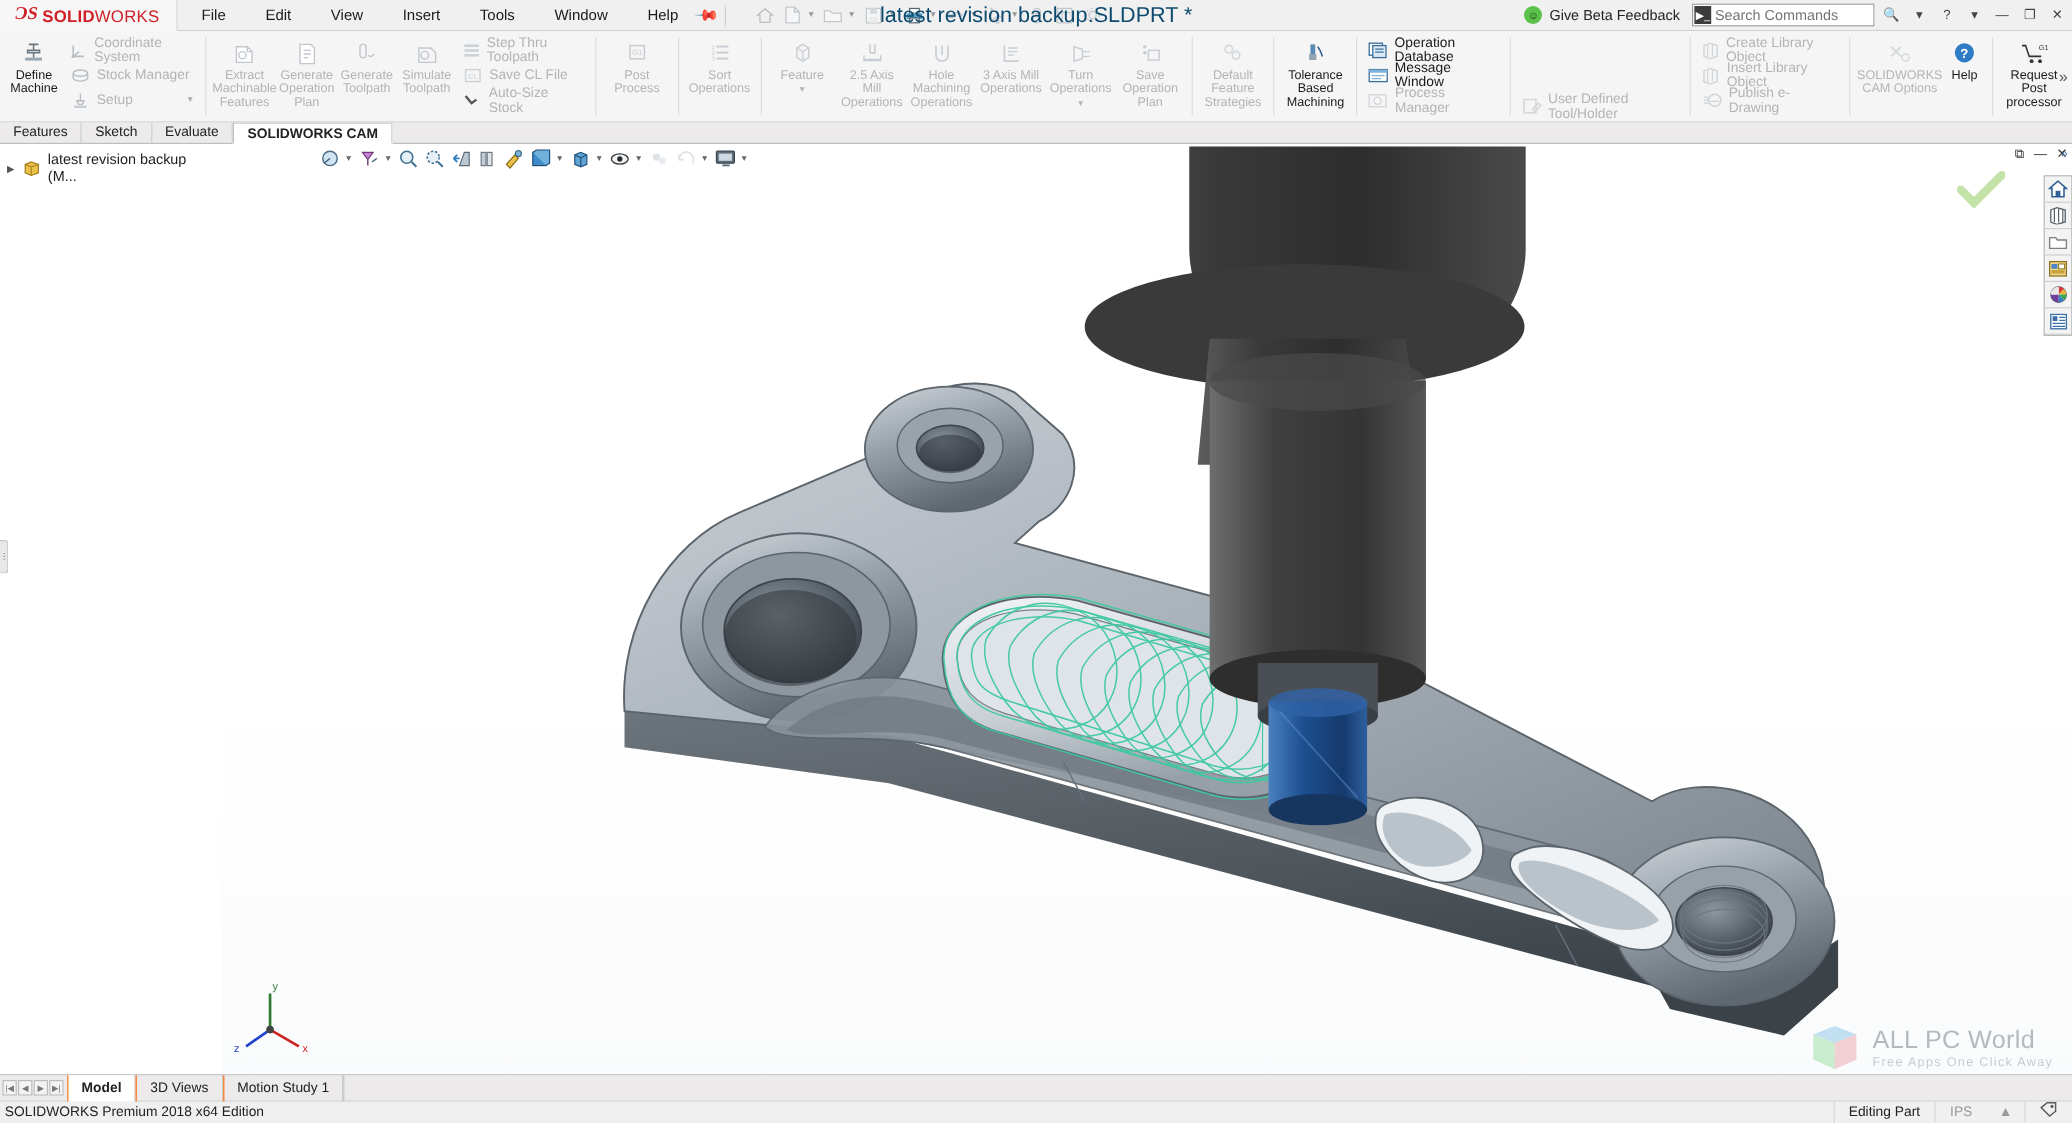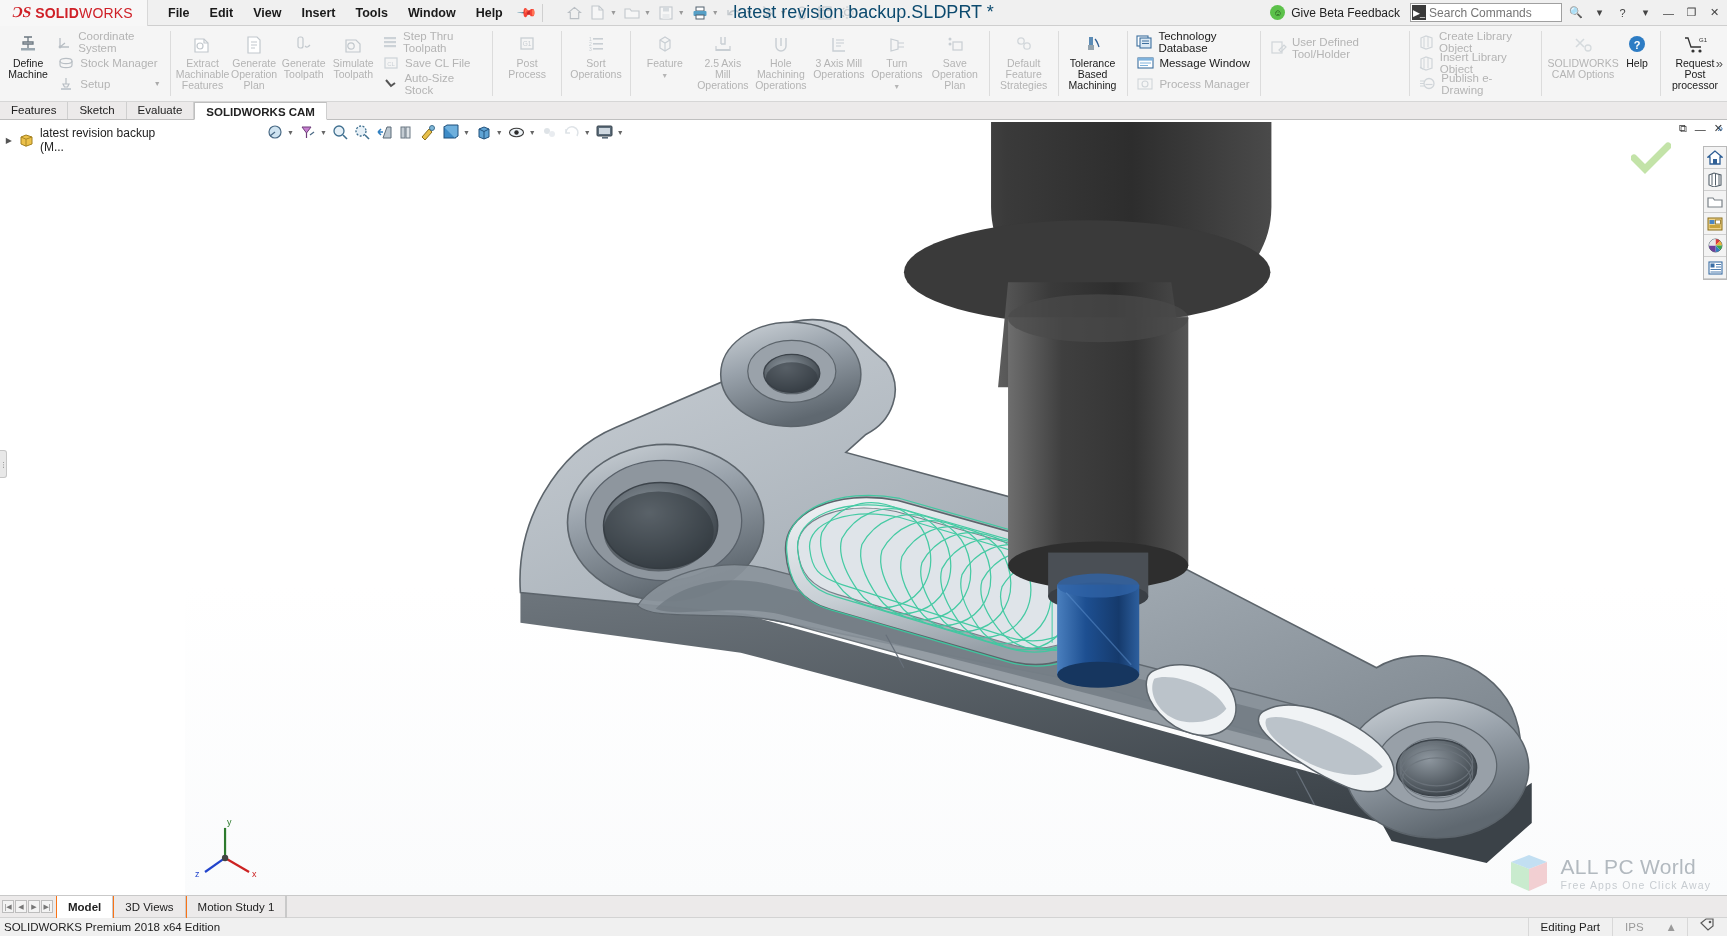--- a/index.html
+++ b/index.html
@@ -9,21 +9,21 @@
   
   .titlebar { height:26px; background:#f0f0f0; display:flex; align-items:center;
     border-bottom:1px solid #cfcfcf; position:relative; }
   .logo { width:148px; height:26px; display:flex; align-items:center; gap:4px;
     padding-left:12px; background:#f7f7f7; border-right:1px solid #d8d8d8; }
   .logo-ds { color:#cf2027; font-size:15px; font-weight:bold; font-family:"Liberation Serif",serif;
      transform:skewX(-10deg); }
   .logo-txt { font-size:14px; letter-spacing:0.2px; }
   .logo-txt b { color:#cf2027; font-weight:bold; }
   .logo-txt i { color:#cf2027; font-style:normal; font-weight:normal; }
-  .menubar { display:flex; align-items:flex-start; gap:0; margin-left:10px;font-weight:bold; }
+  .menubar { display:flex; align-items:flex-start; gap:13px; margin-left:10px; }
   .menubar div { padding:4px 10px; font-size:12.5px; color:#1a1a1a; cursor:default; }
   .pin { margin-left:6px; color:#2277bb; font-size:13px; transform:rotate(45deg); }
   .tb-sep { width:1px; height:18px; background:#d0d0d0; margin:0 7px; }
   .qtools { display:flex; align-items:center; margin-left:14px; gap:1px; }
   .qbtn { width:22px; height:22px; display:flex; align-items:center; justify-content:center;
      opacity:.45; }
   .qbtn.on { opacity:.95; }
   .qcaret { font-size:7px; color:#999; padding:0 3px 0 0; }
   .doctitle { position:absolute; left:0; right:0; text-align:center; font-size:18px;
      color:#0c4a6e; pointer-events:none; }
@@ -480,21 +480,21 @@
   <div class="grp">
     <div class="stack">
       <div class="srow en">
         <span class="gl">
           <svg width="17" height="16" viewBox="0 0 17 16">
               <rect x="1" y="2" width="11" height="10" fill="#fff" stroke="#3d6f9e" stroke-width="1.1"></rect>
               <rect x="4" y="4" width="11" height="10" fill="#dbe9f4" stroke="#3d6f9e" stroke-width="1.1"></rect>
               <path d="M6 7h7M6 9.5h7" stroke="#3d6f9e" stroke-width="1"></path>
             </svg>
         </span>
-        <span>Technology Database</span>
+        <span>Operation Database</span>
       </div>
       <div class="srow en">
         <span class="gl">
           <svg width="17" height="14" viewBox="0 0 17 14">
               <rect x="1" y="2" width="15" height="10" fill="#fff" stroke="#3d6f9e" stroke-width="1.1"></rect>
               <rect x="1" y="2" width="15" height="2.6" fill="#7fb2dc"></rect>
               <path d="M3 7h11M3 9.5h8" stroke="#7fb2dc" stroke-width="1"></path>
             </svg>
         </span>
         <span>Message Window</span>
@@ -505,21 +505,21 @@
               <rect x="1" y="2" width="14" height="10" fill="none" stroke="#d0d5d9" stroke-width="1.1"></rect>
               <circle cx="8" cy="7" r="3" fill="none" stroke="#d0d5d9" stroke-width="1.1"></circle>
             </svg>
         </span>
         <span>Process Manager</span>
       </div>
     </div>
   </div>
   <div class="grpsep"></div>
 
-  <div class="grp" style="align-items:flex-start;">
+  <div class="grp" style="align-items:flex-end;">
     <div class="stack" style="padding-top:9px;">
       <div class="srow">
         <span class="gl">
           <svg width="17" height="16" viewBox="0 0 17 16">
               <rect x="2" y="2" width="10" height="11" fill="none" stroke="#d0d5d9" stroke-width="1.2"></rect>
               <path d="M9 10l5-5 2 2-5 5z" fill="none" stroke="#d0d5d9" stroke-width="1.2"></path>
             </svg>
         </span>
         <span>User Defined Tool/Holder</span>
       </div>

